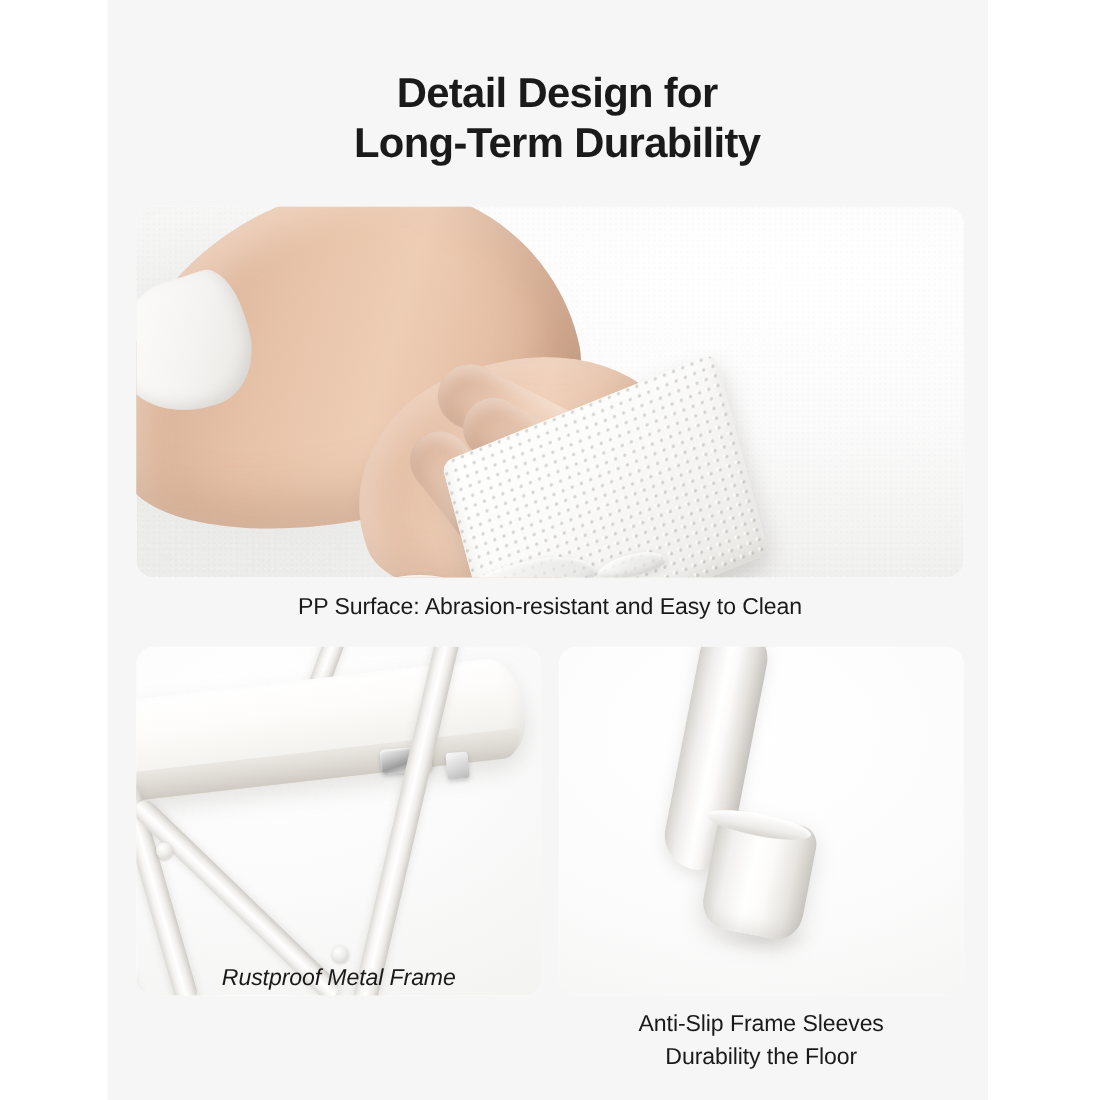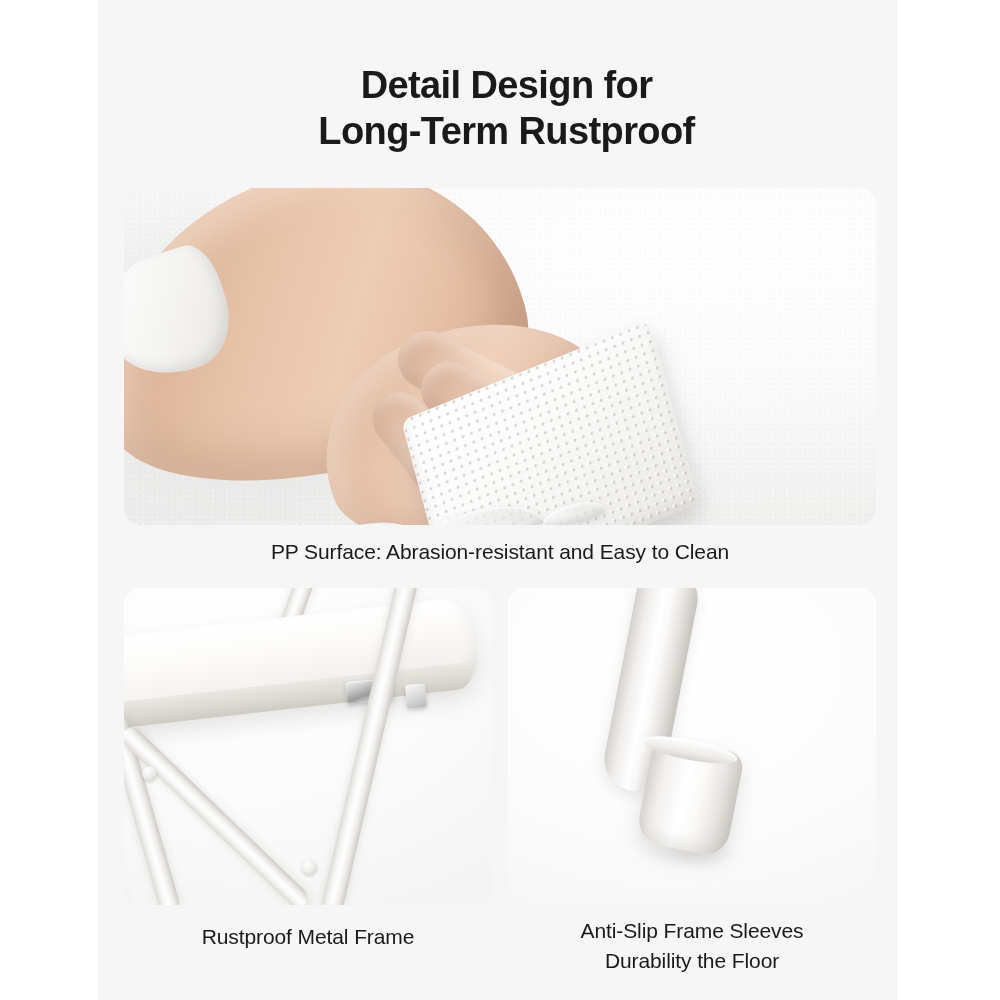--- a/index.html
+++ b/index.html
@@ -85,22 +85,23 @@
     line-height: 30px;
     letter-spacing: -0.1px;
   }
   .caption-hero {
     left: 124px;
     top: 537px;
     width: 752px;
   }
   .caption-frame {
     left: 124px;
-    top: 922px;
+    top: 874px;
     width: 368px;
+    font-style: italic;
   }
   .caption-foot {
     left: 508px;
     top: 916px;
     width: 368px;
   }
   .caption .cline { display: block; }
 
   
   .hero-surface {
@@ -344,21 +345,21 @@
 </style>
 </head>
 <body>
 
 <div class="page">
 
   <div class="content-area"></div>
 
   <h1 class="heading">
     <span class="line">Detail Design for</span>
-    <span class="line">Long-Term Rustproof</span>
+    <span class="line">Long-Term Durability</span>
   </h1>
 
   <div class="panel panel-hero">
     <div class="hero-surface"></div>
     <div class="hero-grain"></div>
     <div class="hero-shadow"></div>
 
     <div class="arm"></div>
     <div class="hand"></div>
     <div class="finger f1"></div>

